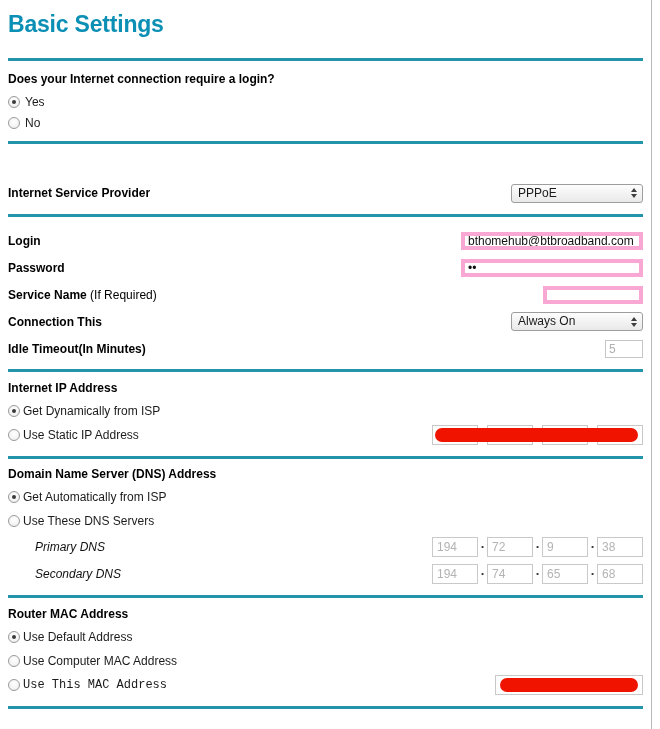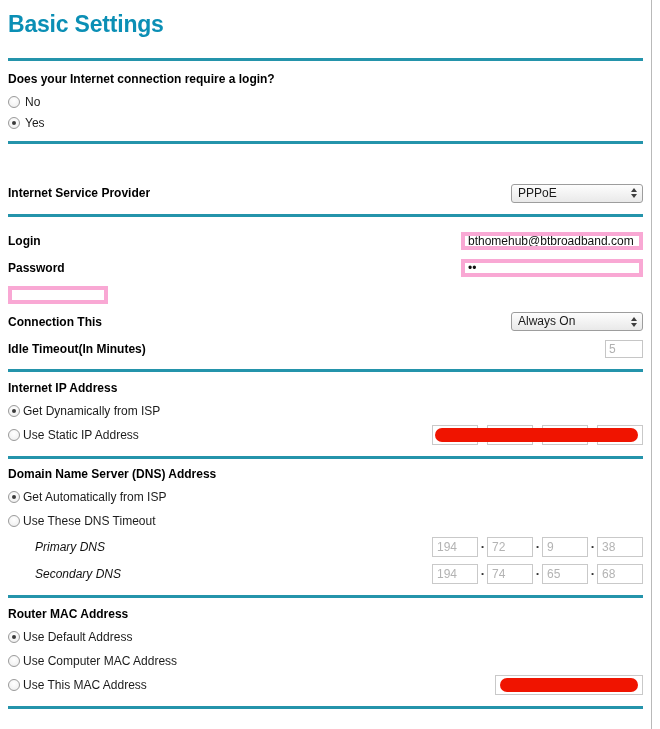--- a/index.html
+++ b/index.html
@@ -272,26 +272,26 @@
 
   <div class="page-title">Basic Settings</div>
   <div class="sp-title"></div>
 
   <div class="divider"></div>
   <div class="sp-after-d1"></div>
 
   <div>
     <div class="q-label">Does your Internet connection require a login?</div>
     <div class="radio-row">
+      <span class="radio checked"></span>
+      <span class="radio-label">Yes</span>
+    </div>
+    <div class="radio-row">
       <span class="radio"></span>
       <span class="radio-label">No</span>
-    </div>
-    <div class="radio-row">
-      <span class="radio checked"></span>
-      <span class="radio-label">Yes</span>
     </div>
   </div>
 
   <div style="height:8px"></div>
   <div class="divider"></div>
   <div class="sp-after-d2"></div>
 
   <div class="field-row">
     <span class="field-label">Internet Service Provider</span>
     <span class="sel-wrap">
@@ -313,20 +313,21 @@
     <span class="field-label">Login</span>
     <input class="txt w-login" type="text" value="bthomehub@btbroadband.com" style="">
   </div>
 
   <div class="field-row tall">
     <span class="field-label">Password</span>
     <input class="txt w-login" type="text" value="••" style="">
   </div>
 
   <div class="field-row tall">
+    <span class="field-label"><span>Service Name</span><span class="soft"> (If Required)</span></span>
     <input class="txt w-service" type="text" value="" style="">
   </div>
 
   <div class="field-row tall">
     <span class="field-label">Connection This</span>
     <span class="sel-wrap">
       <select class="sel">
         <option>Always On</option>
       </select>
       <span class="sel-arrows">
@@ -379,21 +380,21 @@
     <div class="section-head">Domain Name Server (DNS) Address</div>
     <div class="ip-row">
       <span style="display:flex;align-items:center;">
         <span class="radio checked"></span>
         <span class="radio-label">Get Automatically from ISP</span>
       </span>
     </div>
     <div class="ip-row">
       <span style="display:flex;align-items:center;">
         <span class="radio"></span>
-        <span class="radio-label">Use These DNS Timeout</span>
+        <span class="radio-label">Use These DNS Servers</span>
       </span>
     </div>
 
     <div class="dns-row">
       <span class="dns-label">Primary DNS</span>
       <span class="quad">
         <input class="oct" disabled="" value="194" style="">
         <span class="dot">.</span>
         <input class="oct" disabled="" value="72" style="">
         <span class="dot">.</span>
@@ -429,21 +430,21 @@
         <span class="radio-label">Use Default Address</span>
       </span>
     </div>
     <div class="mac-row">
       <span style="display:flex;align-items:center;">
         <span class="radio"></span>
         <span class="radio-label">Use Computer MAC Address</span>
       </span>
     </div>
     <div class="mac-row">
-      <span style="display:flex;align-items:center;">
+      <span style="display:flex;align-items:center;font-family:Liberation Mono, monospace;">
         <span class="radio"></span>
         <span class="radio-label">Use This MAC Address</span>
       </span>
       <span class="mac-box">
         <span class="redaction redact-mac"></span>
       </span>
     </div>
   </div>
 
   <div style="height:9px"></div>

